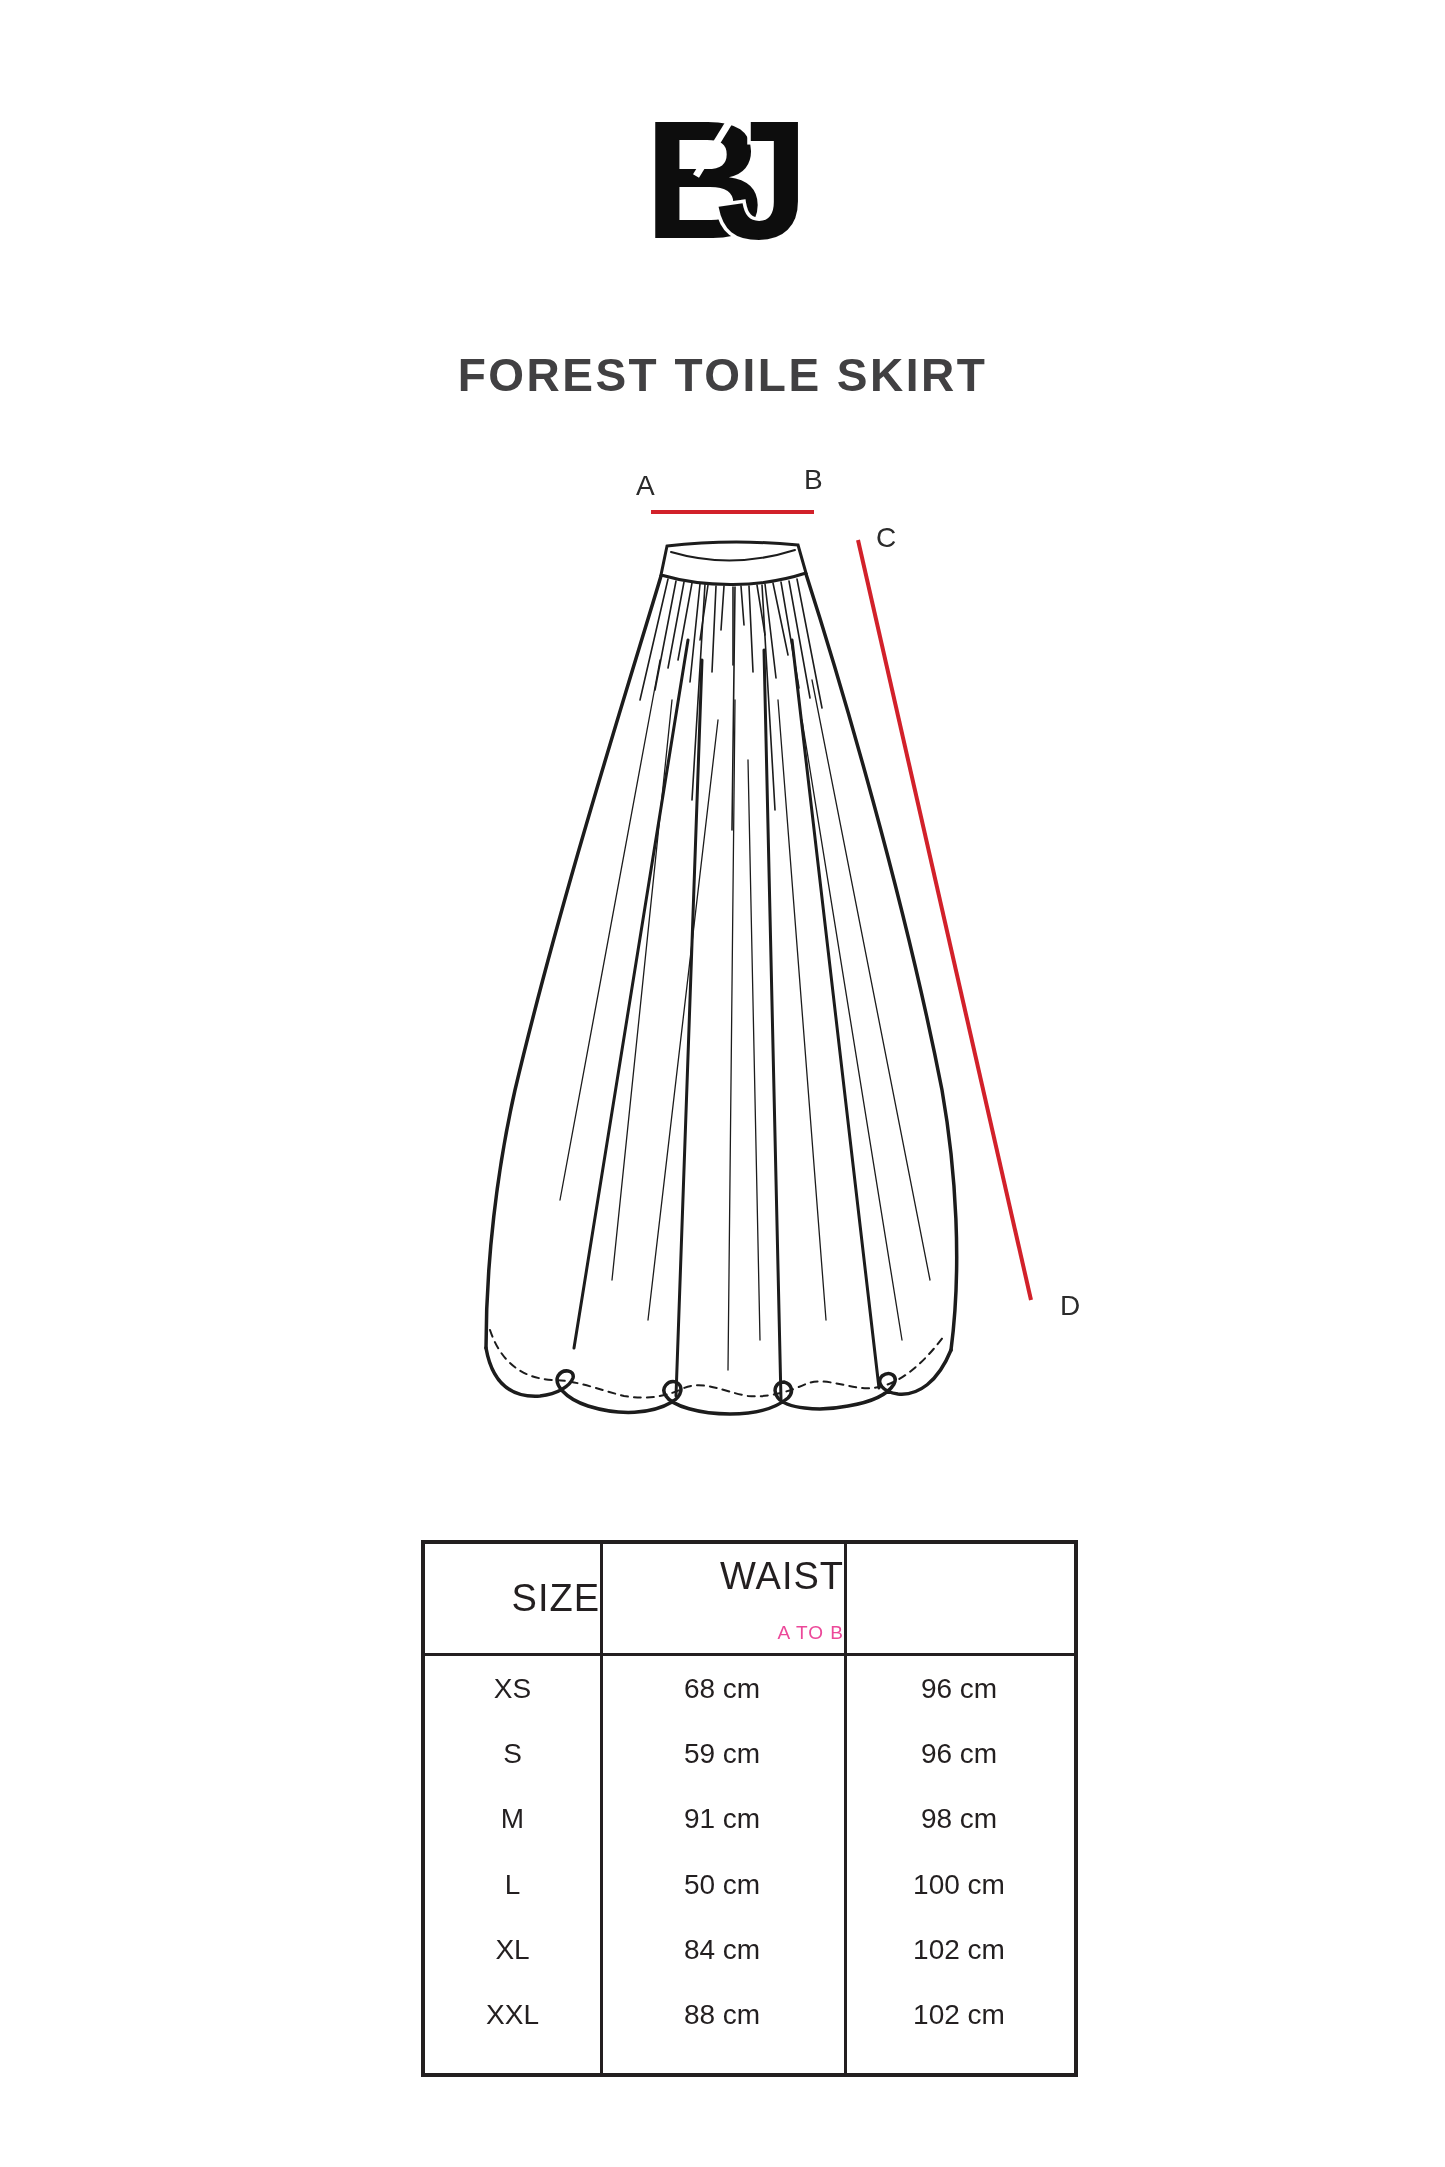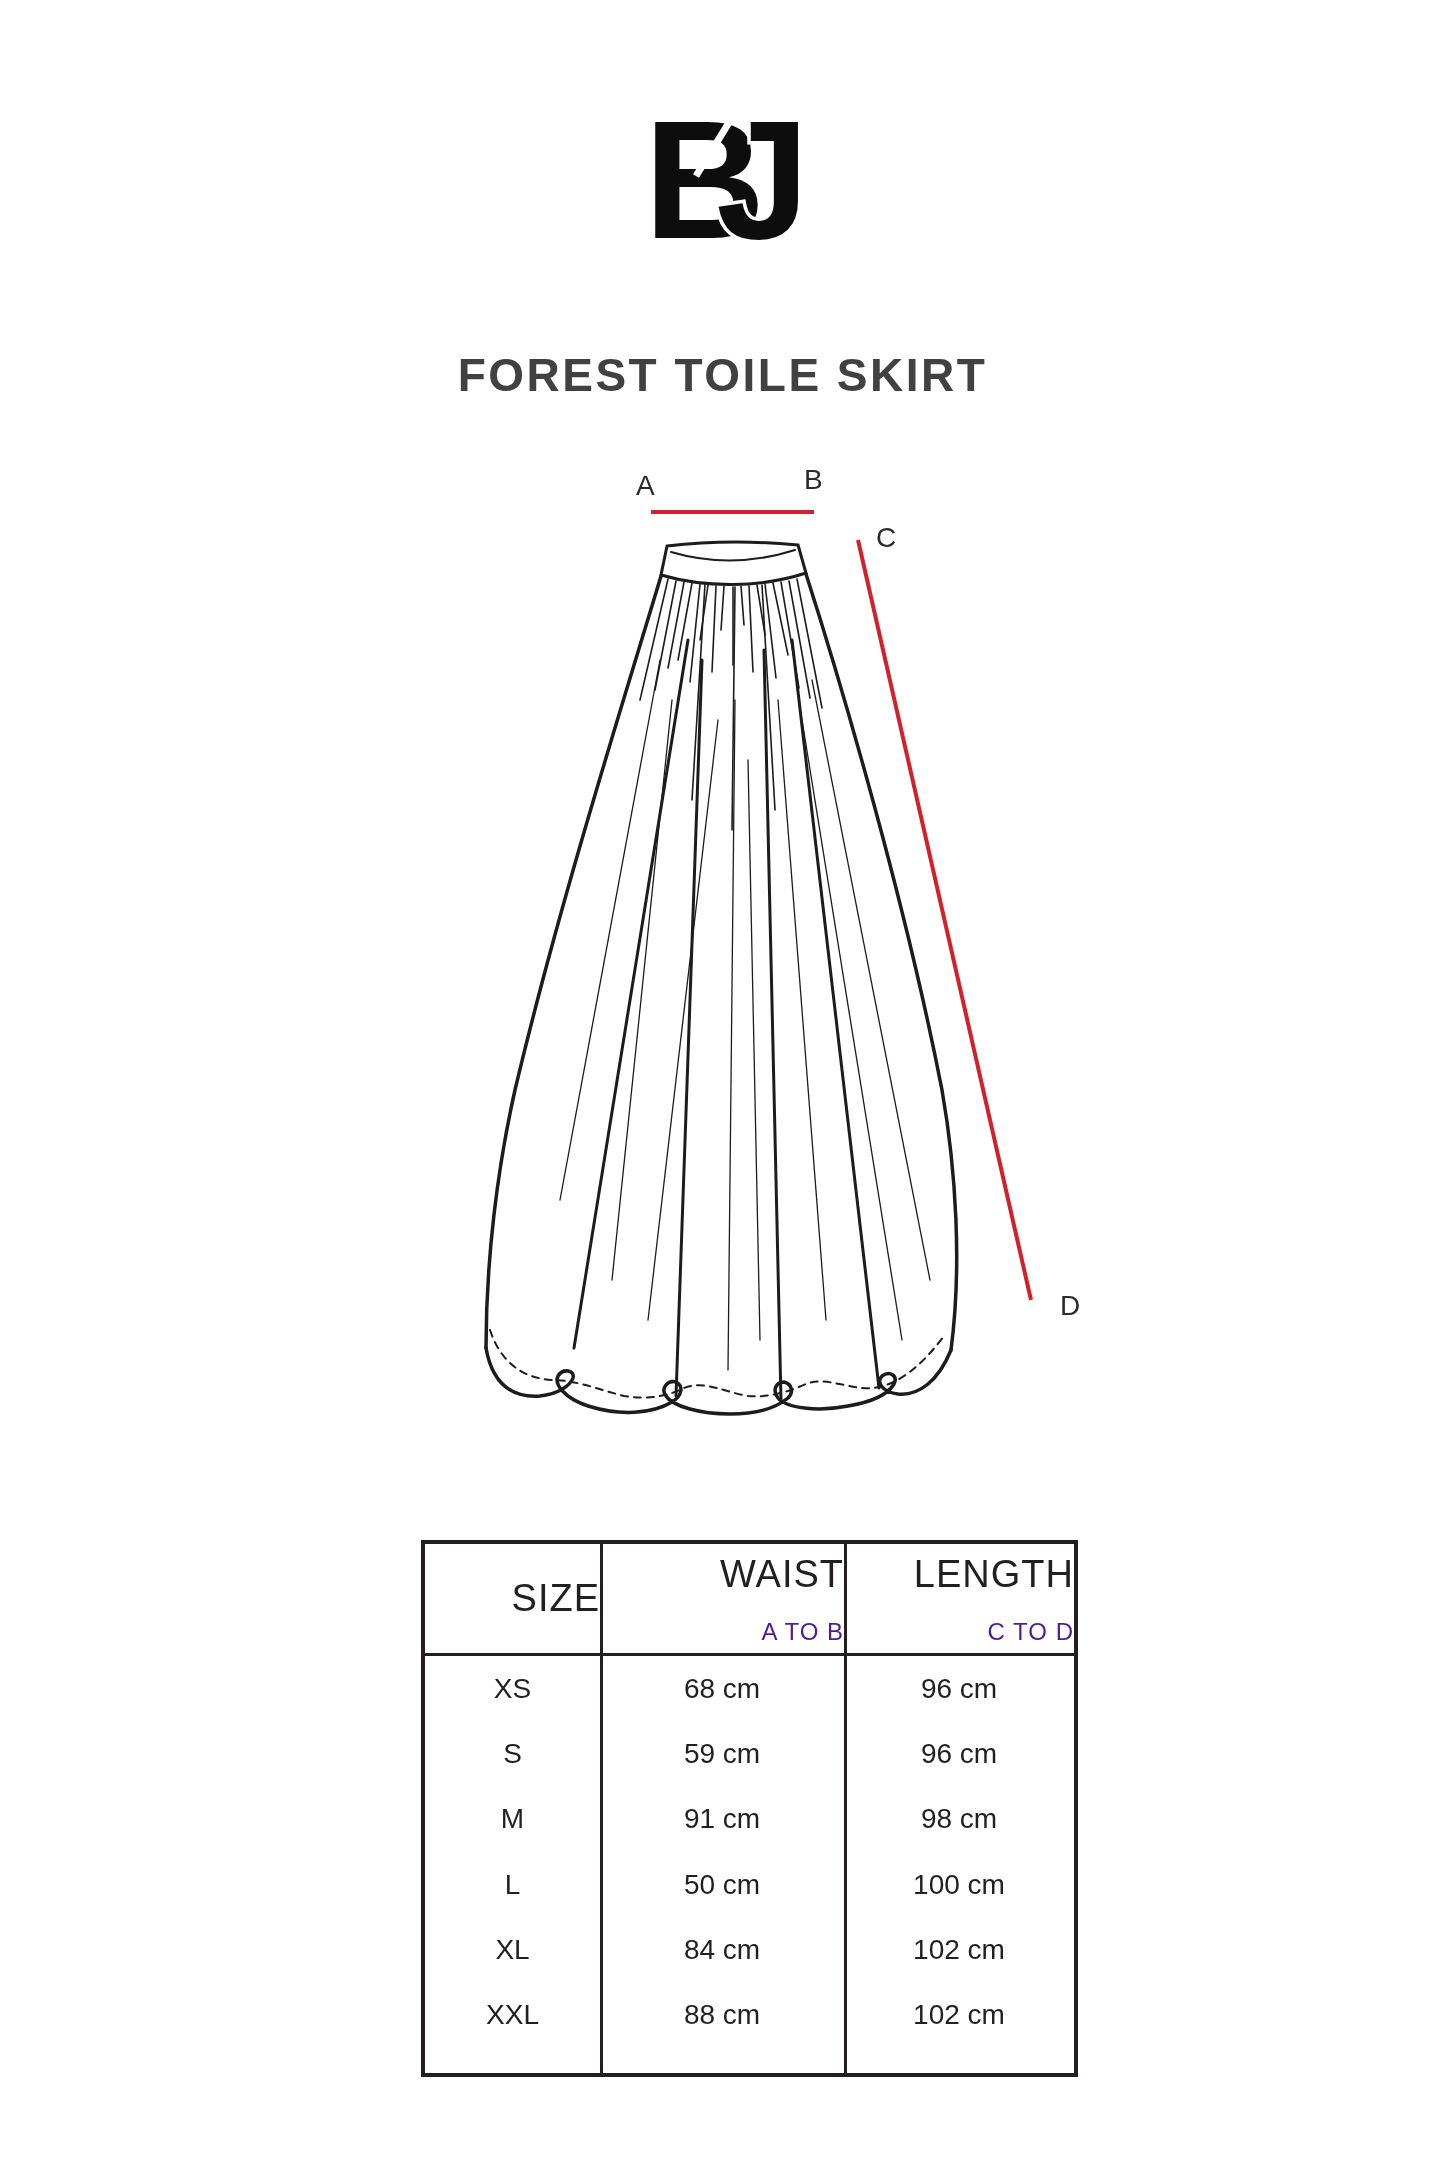--- a/index.html
+++ b/index.html
@@ -37,21 +37,21 @@
   }
   .vline{position:absolute;top:0;bottom:0;width:3px;background:#231f20;}
   .vline-1{left:175px;}
   .vline-2{left:419px;}
   .table-header{
     display:grid;grid-template-columns:175px 244px 1fr;
     height:112px;border-bottom:3px solid #231f20;box-sizing:border-box;
   }
   .hcell{display:flex;flex-direction:column;align-items:flex-end;justify-content:center;}
   .h-main{font-size:38px;letter-spacing:1px;color:#231f20;line-height:1.15;}
-  .h-sub{font-size:24px;letter-spacing:1px;color:#4c1d95;margin-top:24px;line-height:1;}
+  .h-sub{font-size:19px;letter-spacing:1px;color:#ec4899;margin-top:24px;line-height:1;}
   .table-body{
     display:flex;flex-direction:column;
     padding-bottom:22px;box-sizing:border-box;height:414px;
   }
   .trow{
     display:grid;grid-template-columns:175px 244px 1fr;flex:1;align-items:center;
   }
   .tcell{text-align:center;font-size:28px;color:#231f20;}
 </style>
 </head>
@@ -145,24 +145,20 @@
   <div class="vline vline-2"></div>
 
   <div class="table-header">
     <div class="hcell">
       <div class="h-main">SIZE</div>
     </div>
     <div class="hcell">
       <div class="h-main">WAIST</div>
       <div class="h-sub">A TO B</div>
     </div>
-    <div class="hcell">
-      <div class="h-main">LENGTH</div>
-      <div class="h-sub">C TO D</div>
-    </div>
   </div>
 
   <div class="table-body">
     <div class="trow">
       <div class="tcell">XS</div>
       <div class="tcell">68 cm</div>
       <div class="tcell">96 cm</div>
     </div>
     <div class="trow">
       <div class="tcell">S</div>

